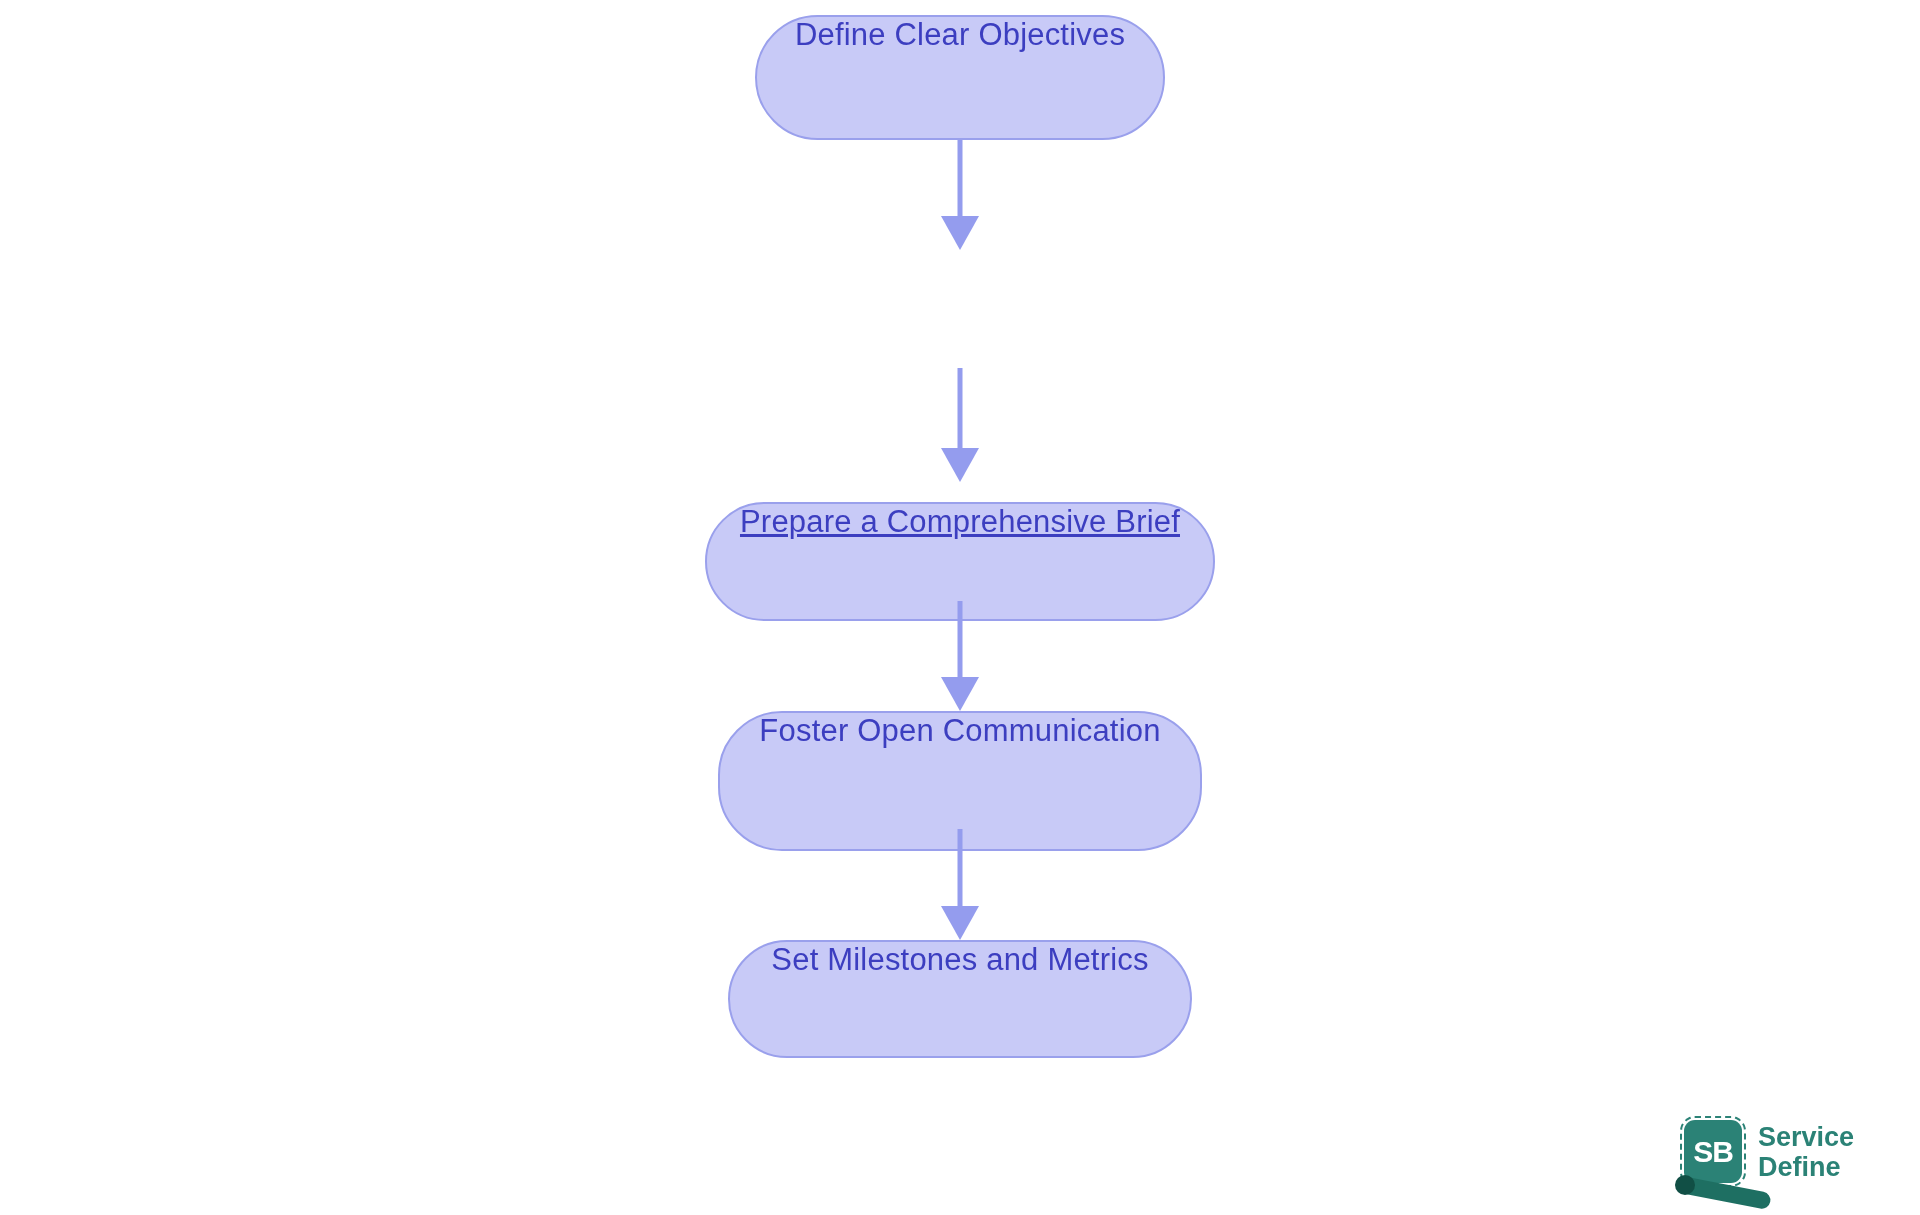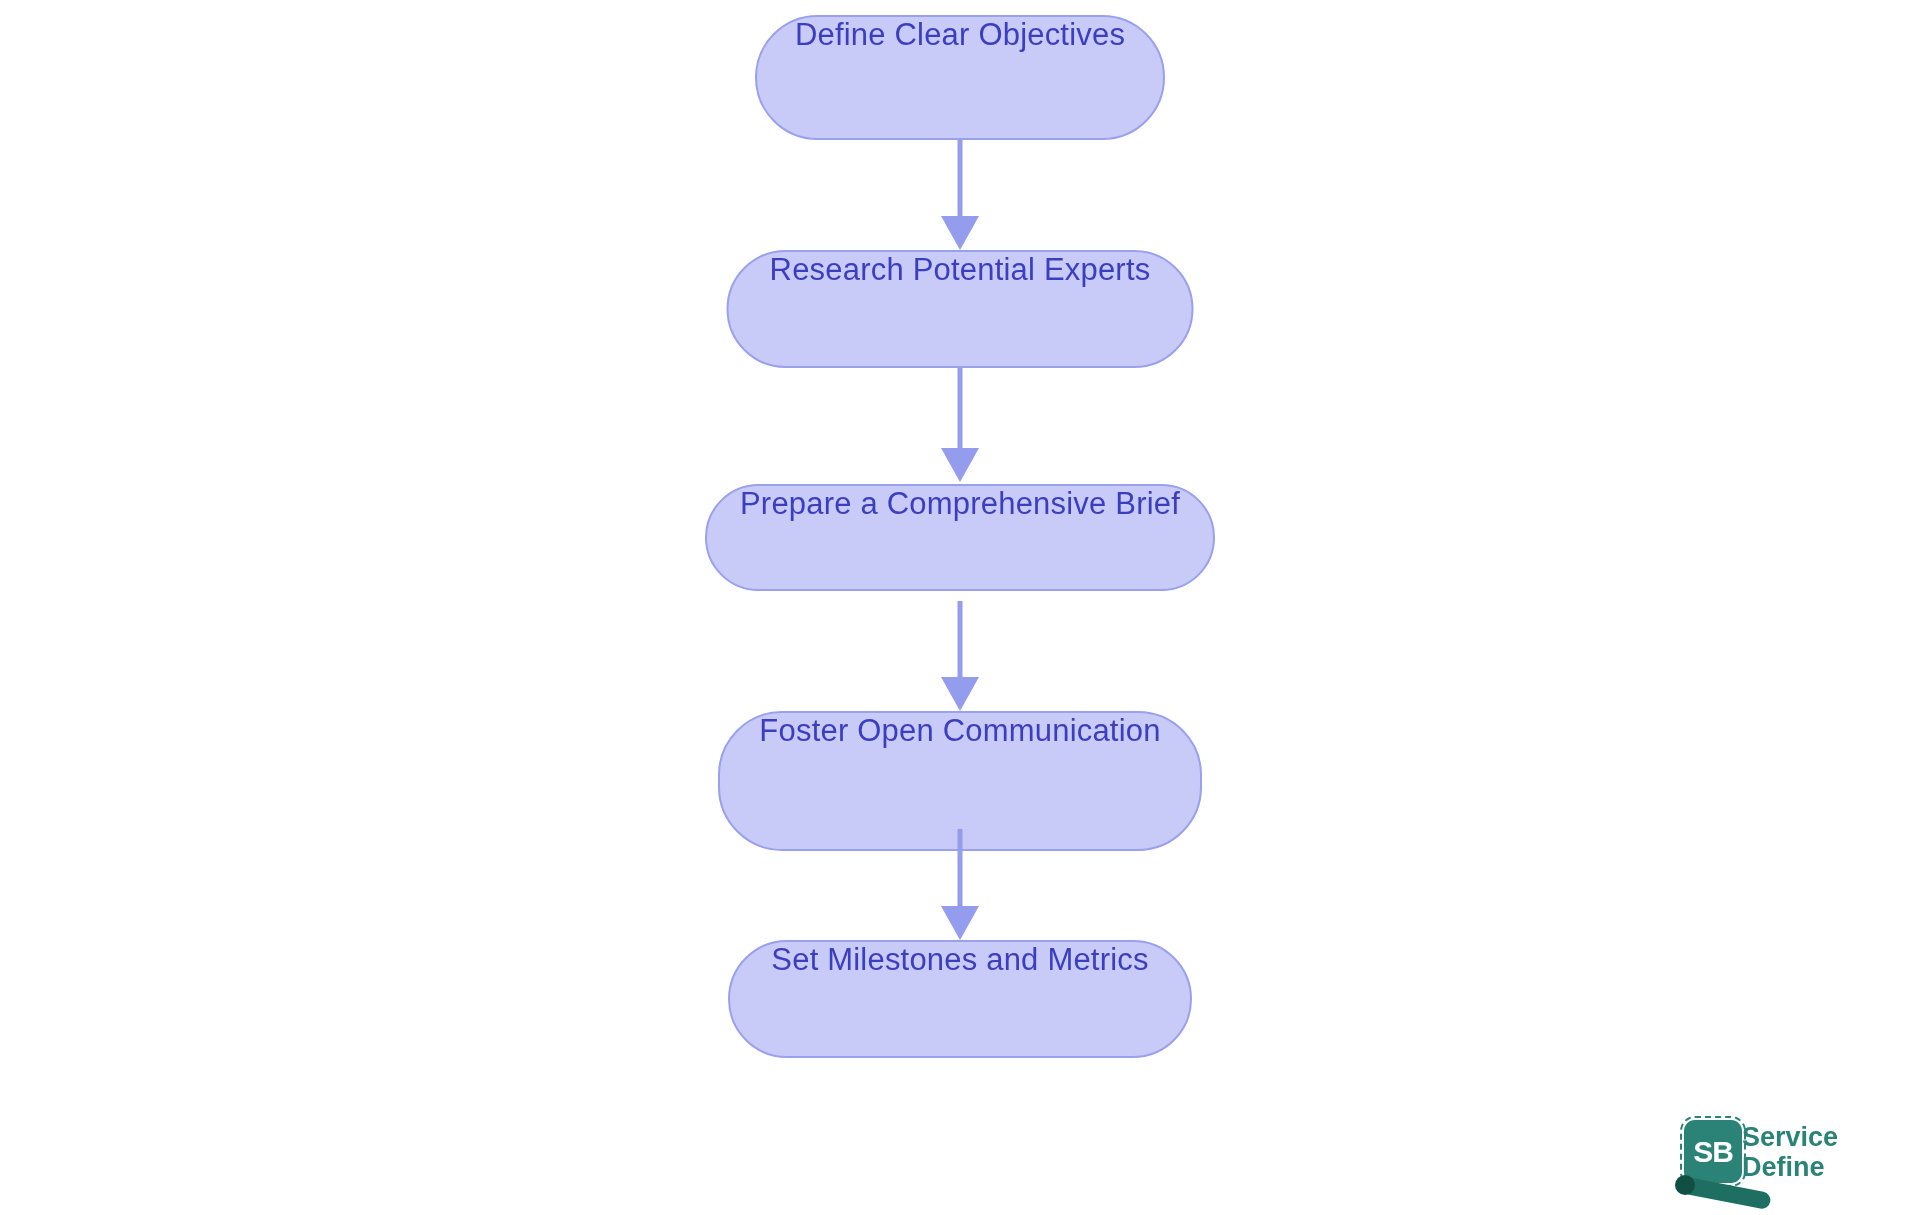--- a/index.html
+++ b/index.html
@@ -30,21 +30,21 @@
     align-items: flex-start;
     justify-content: center;
     box-sizing: border-box;
     color: var(--node-text, #3c3ec0);
     font-size: 31px;
     letter-spacing: 0.2px;
     white-space: nowrap;
   }
   .n1 { top: 15px;  width: 410px; height: 125px; }
   .n2 { top: 250px; width: 467px; height: 118px; }
-  .n3 { top: 484px; width: 510px; height: 107px; }
+  .n3 { top: 502px; width: 510px; height: 119px; text-decoration: underline; }
   .n4 { top: 711px; width: 484px; height: 140px; }
   .n5 { top: 940px; width: 464px; height: 118px; }
 
   
   .arrow {
     position: absolute;
     left: 50%;
     transform: translateX(-50%);
     width: 38px;
   }
@@ -73,20 +73,21 @@
     border-top: 34px solid var(--arrow, #949cee);
   }
 
   
   .logo {
     position: absolute;
     left: 1684px;
     top: 1120px;
     display: flex;
     align-items: flex-start;
+    gap: 16px;
   }
   .logo-badge-wrap {
     position: relative;
     width: 58px;
     height: 63px;
   }
   .logo-badge {
     position: absolute;
     inset: 0;
     background: var(--logo-teal, #2b8276);
@@ -139,23 +140,20 @@
 
   <div class="flow-node n1">
     <span>Define Clear Objectives</span>
   </div>
 
   <div class="arrow a1">
     <div class="shaft"></div>
     <div class="head"></div>
   </div>
 
-  <div class="flow-node n2">
-    <span>Research Potential Experts</span>
-  </div>
 
   <div class="arrow a2">
     <div class="shaft"></div>
     <div class="head"></div>
   </div>
 
   <div class="flow-node n3">
     <span>Prepare a Comprehensive Brief</span>
   </div>
 

